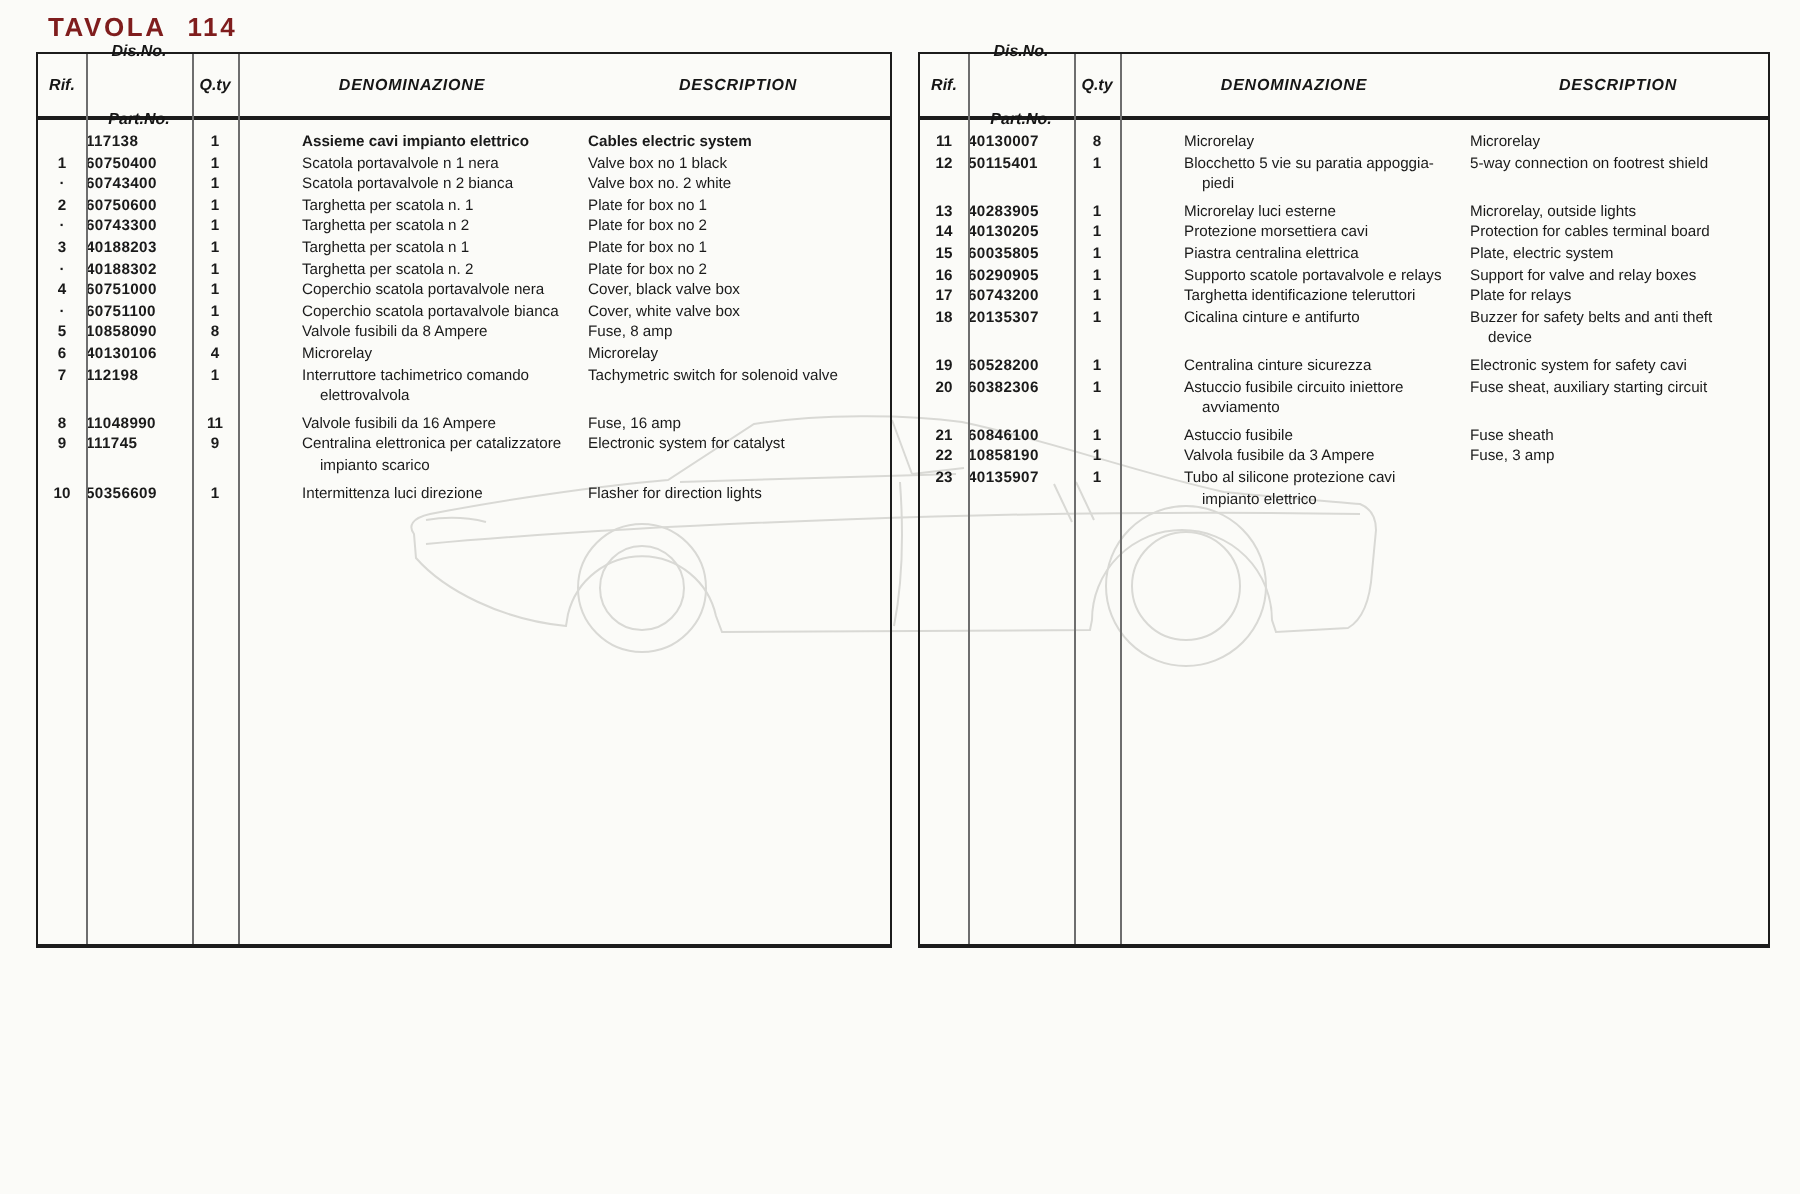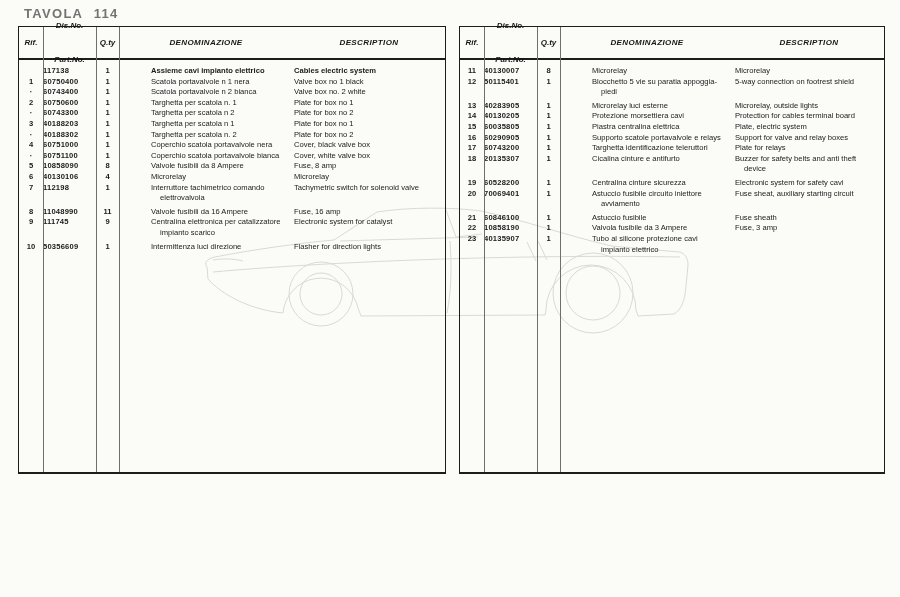--- a/index.html
+++ b/index.html
@@ -4,21 +4,21 @@
 <style>
   html,body { margin:0; padding:0; }
   body {
     width:900px; height:597px; position:relative; overflow:hidden;
     background:#fbfbf8; color:#1a1a1a;
     font-family:"Liberation Sans", sans-serif;
   }
   .page-title {
     position:absolute; left:24px; top:6px;
     font-size:13px; font-weight:bold; letter-spacing:1.3px; word-spacing:6px;
-    color:#737373;
+    color:#7f1d1d;
   }
   
   .watermark {
     position:absolute; left:193px; top:189px; width:505px; height:150px;
     z-index:1; pointer-events:none;
   }
   
   .ptable {
     position:absolute; top:26px; height:448px; box-sizing:border-box;
     border:1.7px solid #1c1c1c; border-bottom-width:2.6px;
@@ -537,21 +537,21 @@
         </div>
         <div class="cell c-desc">
           <div>Electronic system for safety cavi</div>
         </div>
       </div>
       <div class="trow wrapped">
         <div class="cell c-rif">
           <div>20</div>
         </div>
         <div class="cell c-part">
-          <div>70069401</div>
+          <div>60382306</div>
         </div>
         <div class="cell c-qty">
           <div>1</div>
         </div>
         <div class="cell c-den">
           <div>Astuccio fusibile circuito iniettore</div>
           <div class="l2">avviamento</div>
         </div>
         <div class="cell c-desc">
           <div>Fuse sheat, auxiliary starting circuit</div>

